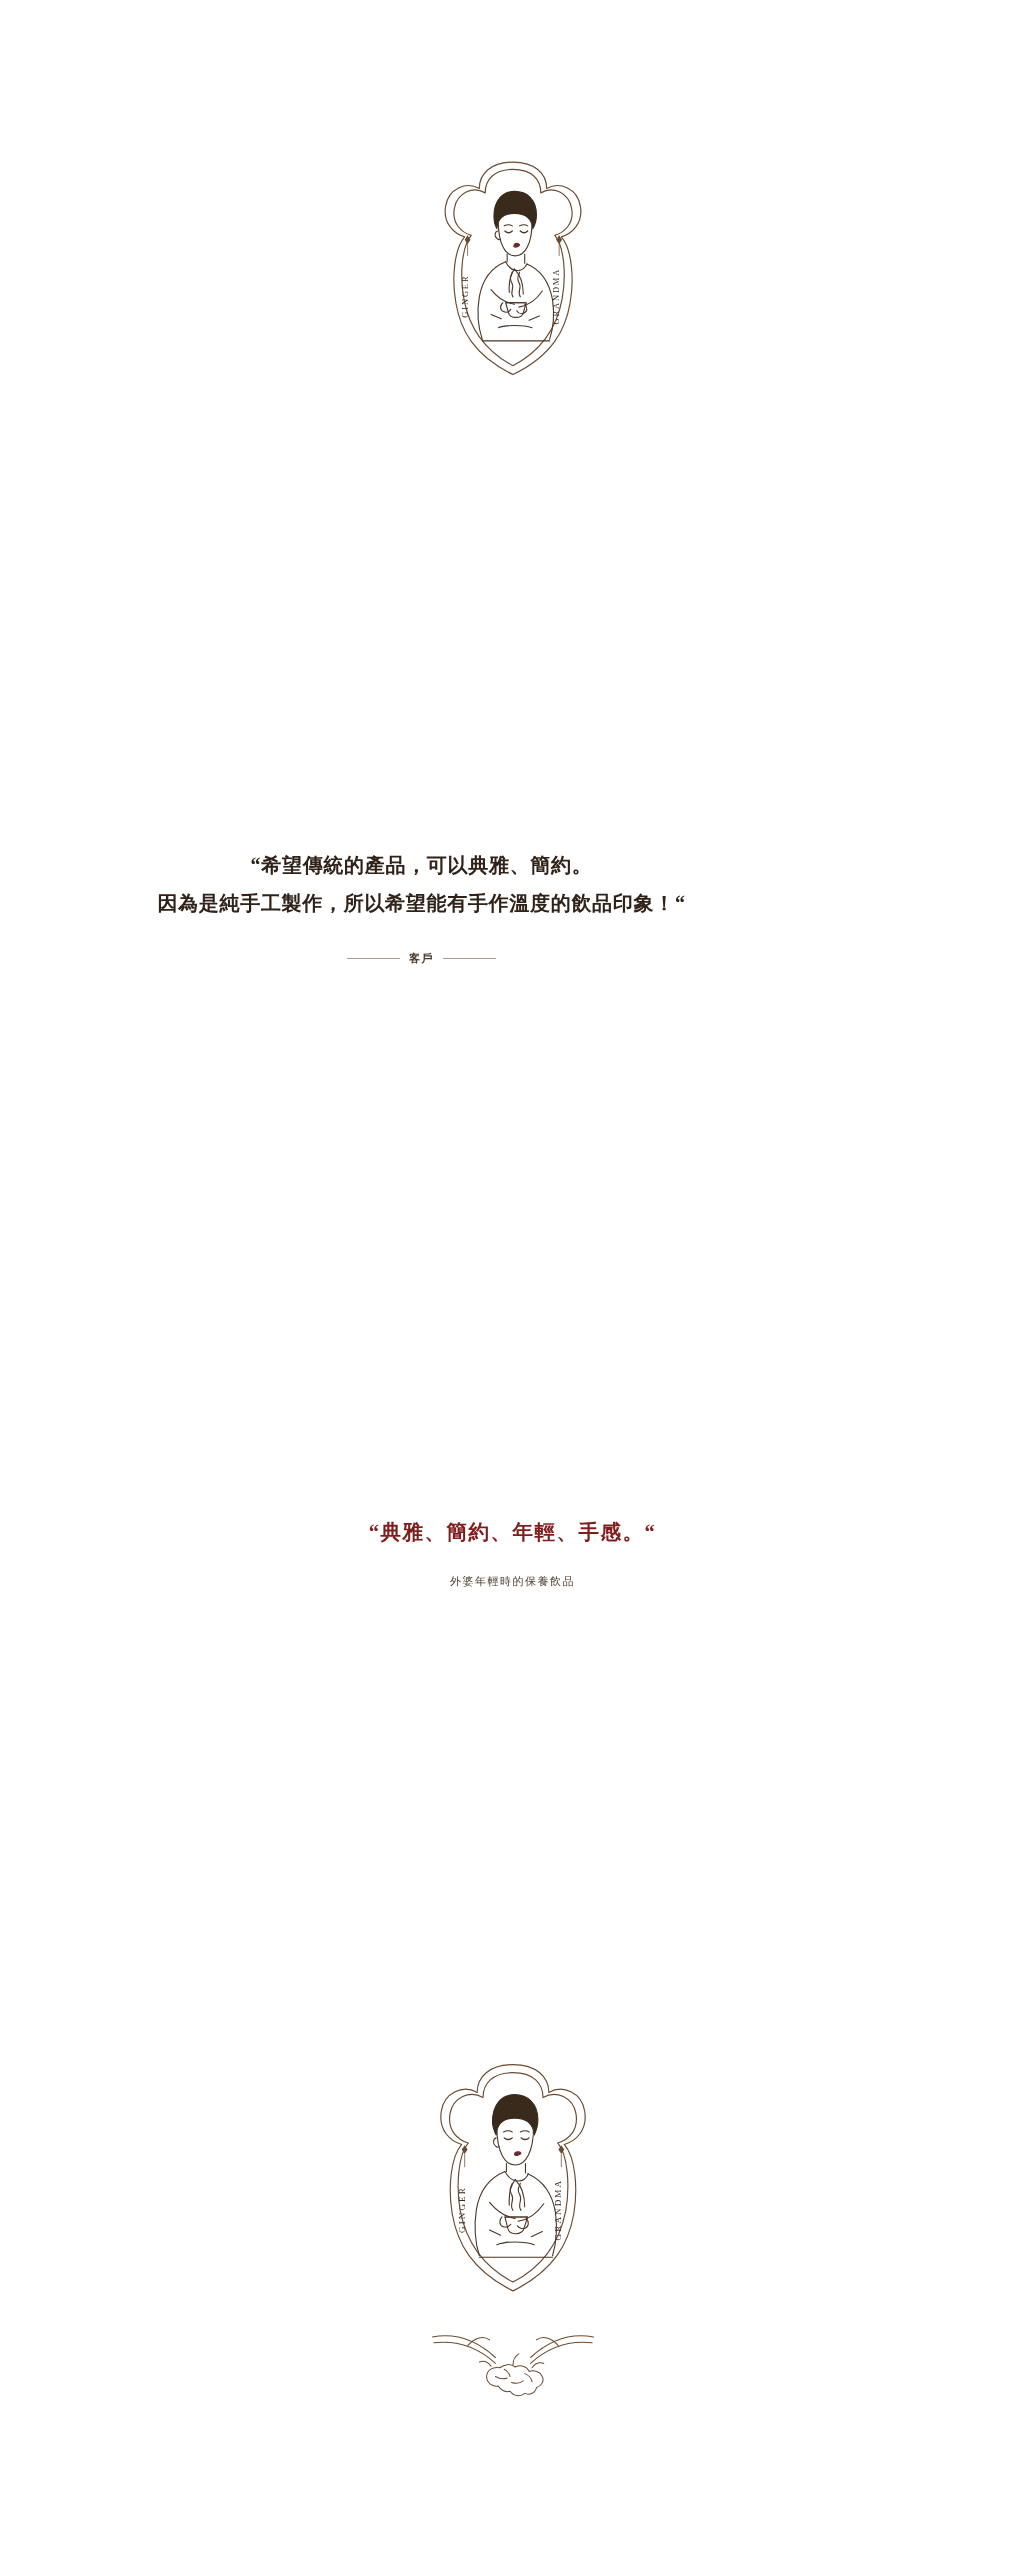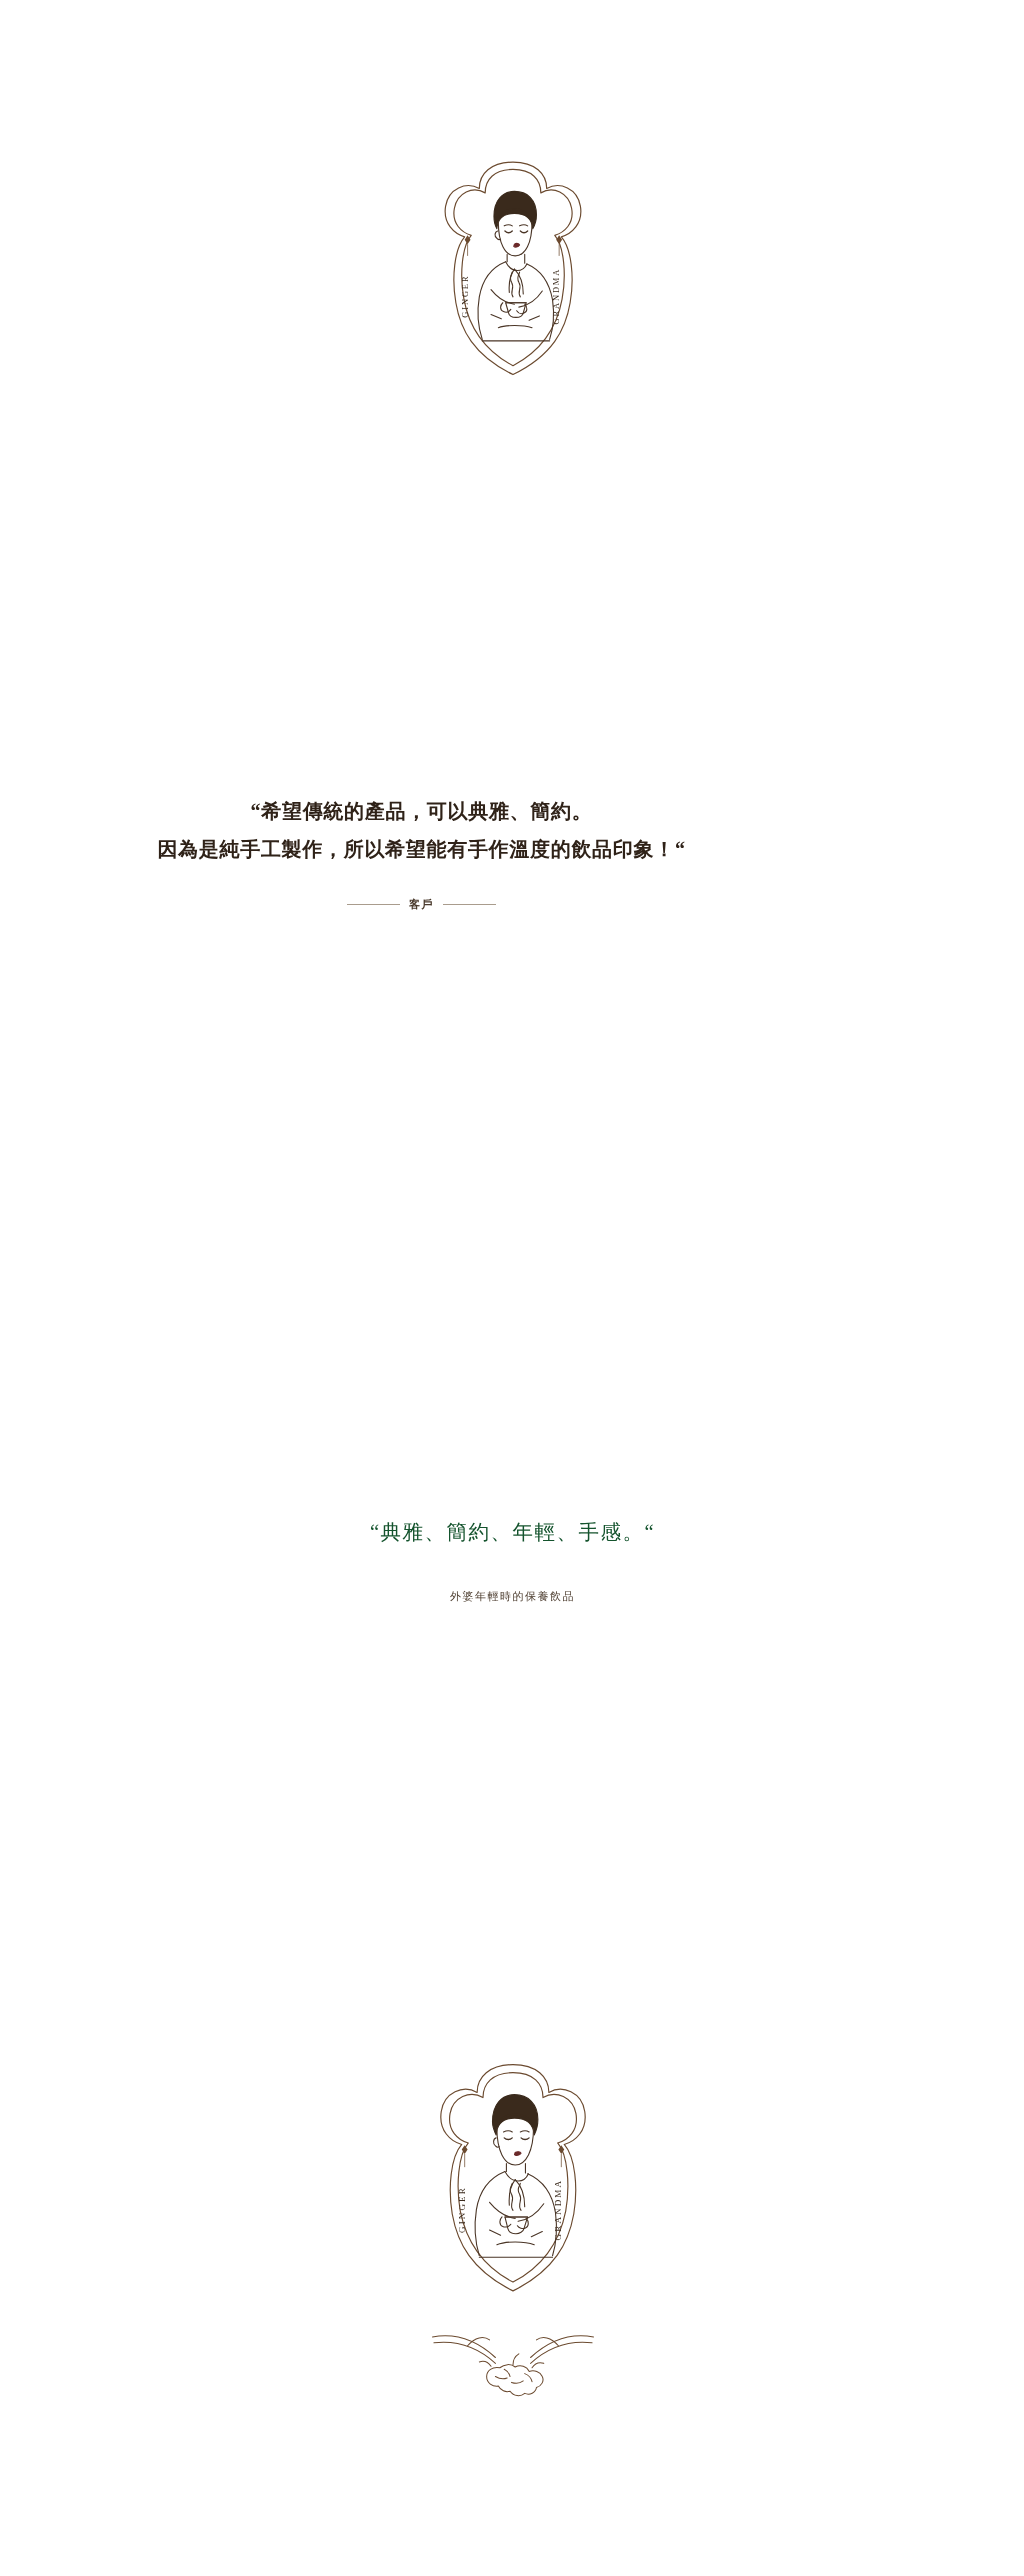--- a/index.html
+++ b/index.html
@@ -37,21 +37,21 @@
     left: 50%;
     transform: translateX(-50%);
     width: 249px;
     height: 410px;
   }
   .logo-svg { display: block; width: 100%; height: 100%; }
 
   
   .quote-block {
     position: absolute;
-    top: 792px;
+    top: 846px;
     left: 0;
     width: 843px;
     text-align: center;
   }
   .quote-line {
     font-family: "Liberation Serif", "DejaVu Serif", serif;
     font-size: 20px;
     font-weight: 700;
     letter-spacing: 0.7px;
     line-height: 38px;
@@ -81,27 +81,27 @@
   
   .quote-block2 {
     position: absolute;
     top: 1515px;
     left: 0;
     width: 1025px;
     text-align: center;
   }
   .quote-line2 {
     font-size: 20.5px;
-    font-weight: 400;
+    font-weight: 700;
     letter-spacing: 1.5px;
-    color: #14532d;
+    color: #7f1d1d;
     line-height: 34px;
   }
   .subtitle2 {
-    margin-top: 40px;
+    margin-top: 25px;
     font-size: 11px;
     letter-spacing: 1.5px;
     color: #4a3a2c;
   }
 </style>
 </head>
 <body>
 
 <div class="page">
 

